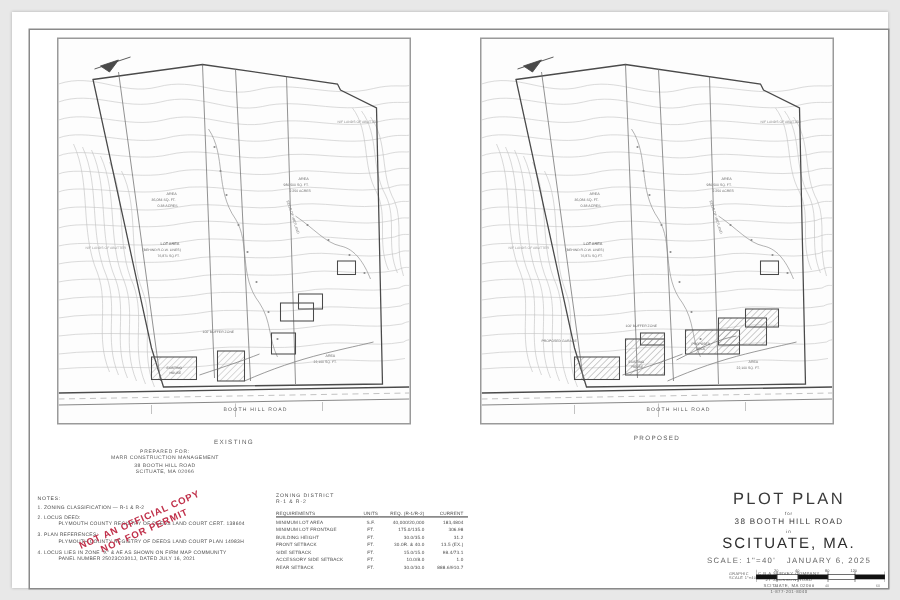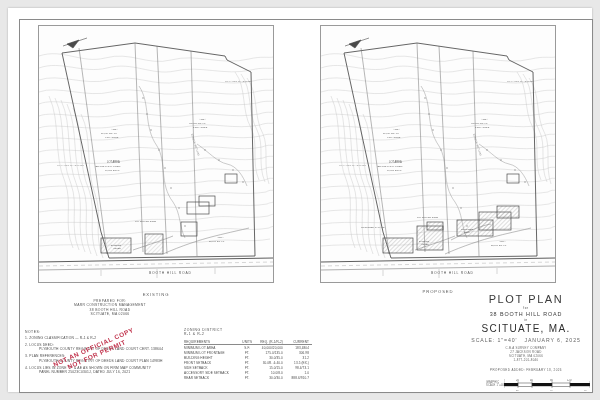--- a/index.html
+++ b/index.html
@@ -64,21 +64,21 @@
     text-align:left;font-weight:normal;color:#4a4a4a;white-space:nowrap;
   }
   #zoning th{border-bottom:.4px solid #8a8a8a;}
   #zoning td.num,#zoning th.num{text-align:right;padding-right:3px;}
   #zoning td.unit,#zoning th.unit{text-align:center;width:12px;}
 
   
   #titleblock{
     position:absolute;left:452px;top:285px;width:132px;text-align:center;color:#444;
   }
-  #tb-plotplan{font-size:11px;letter-spacing:1.6px;color:#3a3a3a;}
+  #tb-plotplan{font-size:11px;letter-spacing:1.6px;color:#3a3a3a;margin-top:34px;}
   #tb-for{font-size:3px;letter-spacing:.6px;margin:1px 0;}
   #tb-addr{font-size:5.4px;letter-spacing:.9px;color:#3a3a3a;}
   #tb-in{font-size:3px;letter-spacing:.6px;margin:1px 0;}
   #tb-town{font-size:10px;letter-spacing:1.3px;color:#2e2e2e;}
   #tb-scaledate{font-size:5.2px;letter-spacing:.9px;color:#666;margin-top:3px;}
   #tb-firm{margin-top:4px;line-height:3.9px;}
   #tb-firm div{font-size:2.9px;letter-spacing:.3px;color:#666;}
   #tb-revision{font-size:3px;letter-spacing:.4px;color:#666;margin-top:5px;}
 
   

